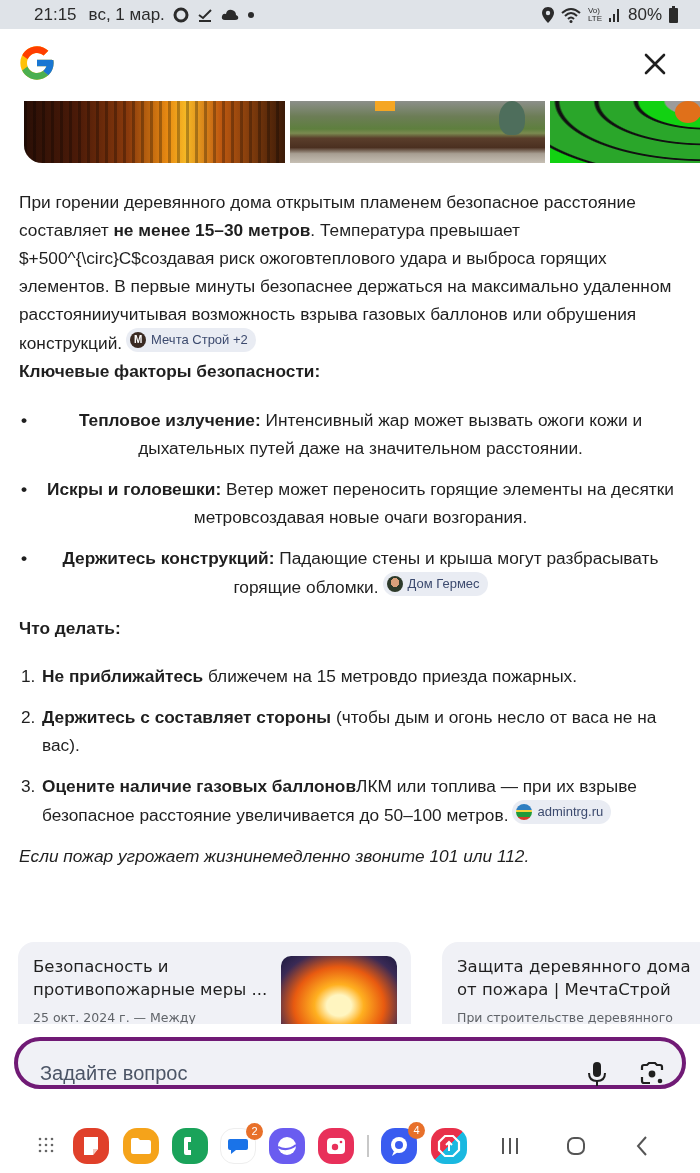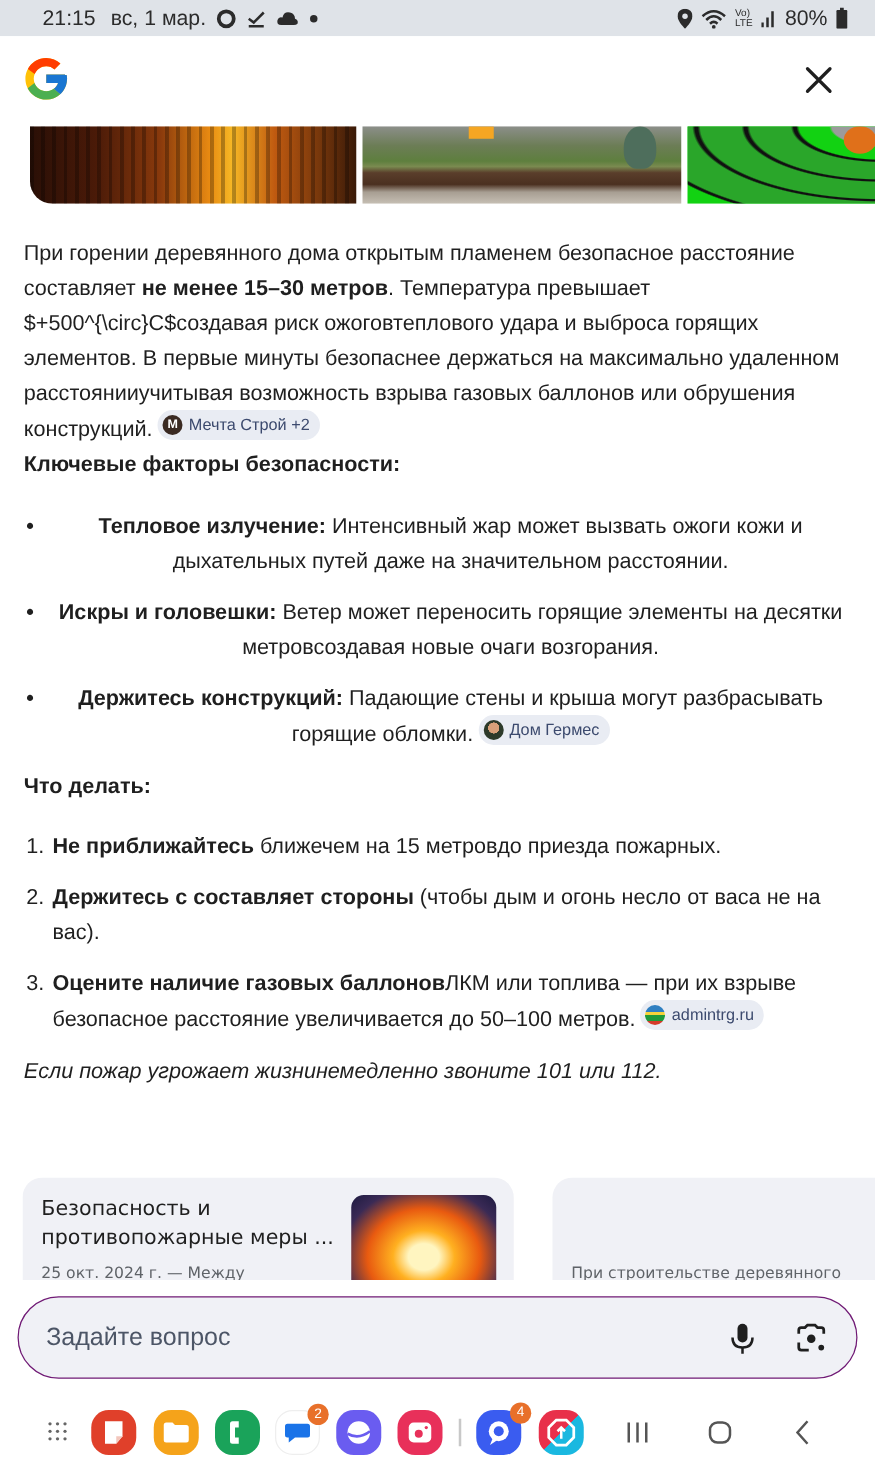--- a/index.html
+++ b/index.html
@@ -56,21 +56,21 @@
     .card2 { width: 290px; }
     .card .title { position: absolute; left: 15px; top: 13px; font-family: "DejaVu Sans", sans-serif; font-size: 16.5px; line-height: 23px; color: #1f1f1f; }
     .card1 .title { width: 245px; }
     .card2 .title { width: 240px; }
     .card .snippet { position: absolute; left: 15px; top: 68px; font-family: "DejaVu Sans", sans-serif; font-size: 12.5px; color: #5f6368; white-space: nowrap; }
     .card .thumb { position: absolute; top: 14px; border-radius: 10px; height: 90px; }
     .card1 .thumb { left: 263px; width: 116px; background: radial-gradient(ellipse at 50% 55%, #fff5c0 0 15%, #ffb020 30%, #e85a10 55%, #3a2a55 80%, #1d1a40 100%); }
     .card2 .thumb { left: 260px; width: 40px; background: linear-gradient(90deg, #5a6a5a, #a8a094); }
 
     
-    .searchbar { position: absolute; top: 1037px; left: 14px; width: 672px; height: 66px; background: #f0f1f6; border: 1px solid #701a75; border-radius: 33px; }
+    .searchbar { position: absolute; top: 1037px; left: 14px; width: 672px; height: 52px; background: #f0f1f6; border: 4px solid #701a75; border-radius: 33px; }
     .searchbar input { position: absolute; left: 22px; top: 0; height: 64px; width: 520px; border: none; background: transparent; font-family: "Liberation Sans", sans-serif; font-size: 20px; color: #444; outline: none; }
     .searchbar input::placeholder { color: #4c5566; }
     .mic-btn { position: absolute; left: 566px; top: 19px; width: 26px; height: 28px; cursor: pointer; }
     .lens-btn { position: absolute; left: 620px; top: 19px; width: 28px; height: 28px; cursor: pointer; }
 
     
     .taskbar { position: absolute; top: 1118px; left: 0; width: 700px; height: 55px; display: flex; align-items: center; }
     .apps-grid { position: absolute; left: 38px; top: 19px; width: 16px; height: 16px; cursor: pointer; }
     .app { position: absolute; top: 10px; width: 36px; height: 36px; border-radius: 14px; cursor: pointer; display: flex; align-items: center; justify-content: center; }
     .badge { position: absolute; top: -6px; right: -8px; width: 17px; height: 17px; border-radius: 50%; background: #e8702a; color: #fff; font-size: 11px; line-height: 17px; text-align: center; font-family: "Liberation Sans", sans-serif; }
@@ -198,20 +198,21 @@
   <p class="italic-note">Если пожар угрожает жизнинемедленно звоните 101 или 112.</p>
 </div>
 
 <div class="cards">
   <div class="card card1">
     <div class="title">Безопасность и противопожарные меры ...</div>
     <div class="snippet">25 окт. 2024 г. — Между</div>
     <div class="thumb"></div>
   </div>
   <div class="card card2">
+    <div class="title">Защита деревянного дома от пожара | МечтаСтрой</div>
     <div class="snippet">При строительстве деревянного</div>
     <div class="thumb"></div>
   </div>
 </div>
 
 <div class="searchbar">
   <input type="text" placeholder="Задайте вопрос" style="">
   <div class="mic-btn">
     <svg width="26" height="28" viewBox="0 0 26 28">
         <rect x="9" y="2" width="8" height="15" rx="4" fill="#1f1f1f"></rect>

